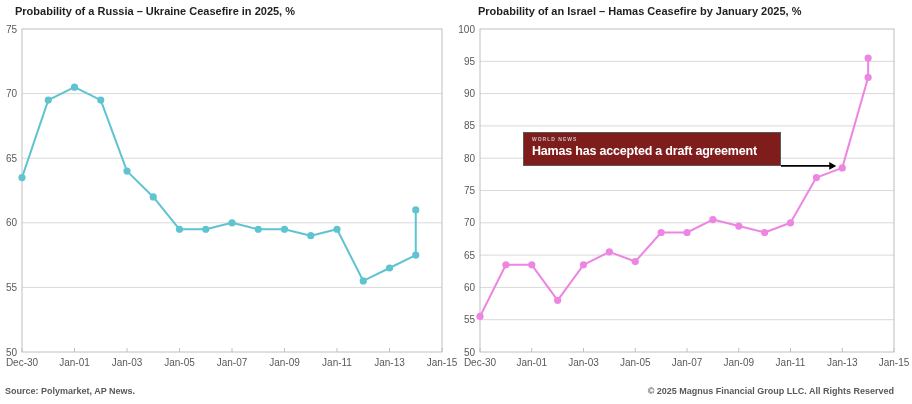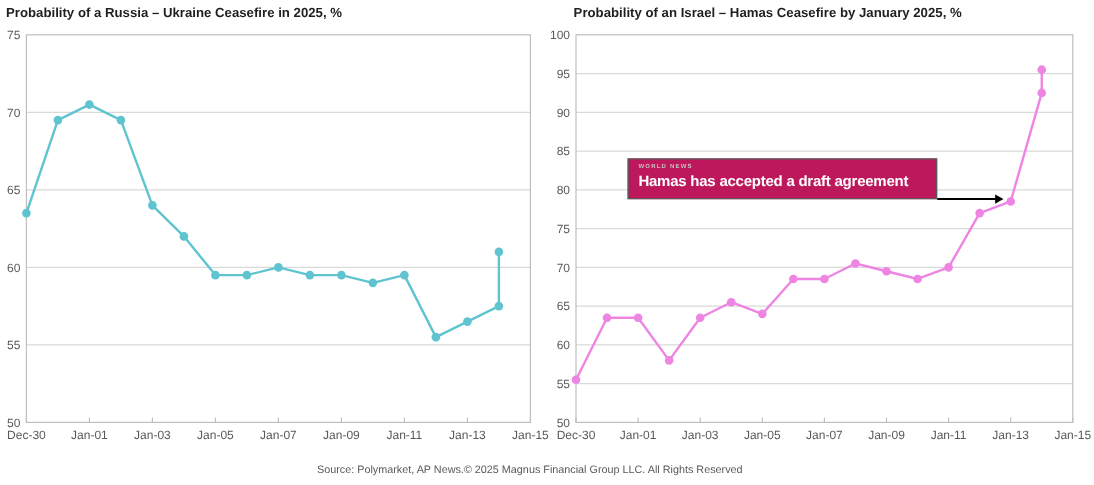--- a/index.html
+++ b/index.html
@@ -5,44 +5,44 @@
   html,body{margin:0;padding:0;}
   body{
     width:912px;height:404px;background:#ffffff;overflow:hidden;
     font-family:"Liberation Sans",sans-serif;
     -webkit-font-smoothing:antialiased;
   }
   .page{position:relative;width:912px;height:404px;}
   .charts{display:flex;}
   .chart-block{position:relative;width:456px;height:382px;}
   .chart-title{
-    position:absolute;top:5px;left:5px;margin:0;
+    position:absolute;top:5px;left:15px;margin:0;
     font-size:11px;font-weight:bold;color:#1f1f1f;letter-spacing:0;
   }
   .chart-block.right .chart-title{left:22px;}
   svg.chart{position:absolute;top:0;left:0;overflow:visible;display:block;}
   svg.chart text{font-family:"Liberation Sans",sans-serif;}
 
   .annotation{
     position:absolute;left:67px;top:132px;width:258px;box-sizing:border-box;
-    background:#be185d;border:1px solid #5a5a5a;
+    background:#7f1d1d;border:1px solid #5a5a5a;
     padding:3px 8px 6px 8px;z-index:5;
   }
   .annotation-tag{
     font-size:5px;line-height:7px;font-weight:bold;color:#c9c2c2;
     letter-spacing:1px;margin-bottom:1px;
   }
   .annotation-line{
     font-size:12.5px;line-height:14.6px;font-weight:bold;color:#ffffff;
     letter-spacing:-0.2px;white-space:nowrap;
   }
   .page-footer{
-    position:absolute;left:0;right:16px;top:386px;height:16px;
-    display:flex;justify-content:center;
-    font-size:9px;color:#595959;
+    position:absolute;left:0;right:0;top:386px;height:16px;
+    display:flex;justify-content:space-between;
+    font-size:9px;color:#595959;font-weight:bold;
   }
   .footer-source{padding-left:5px;}
   .footer-copyright{padding-right:18px;}
 </style>
 </head>
 <body>
 
 <div class="page">
   <div class="charts">
 

